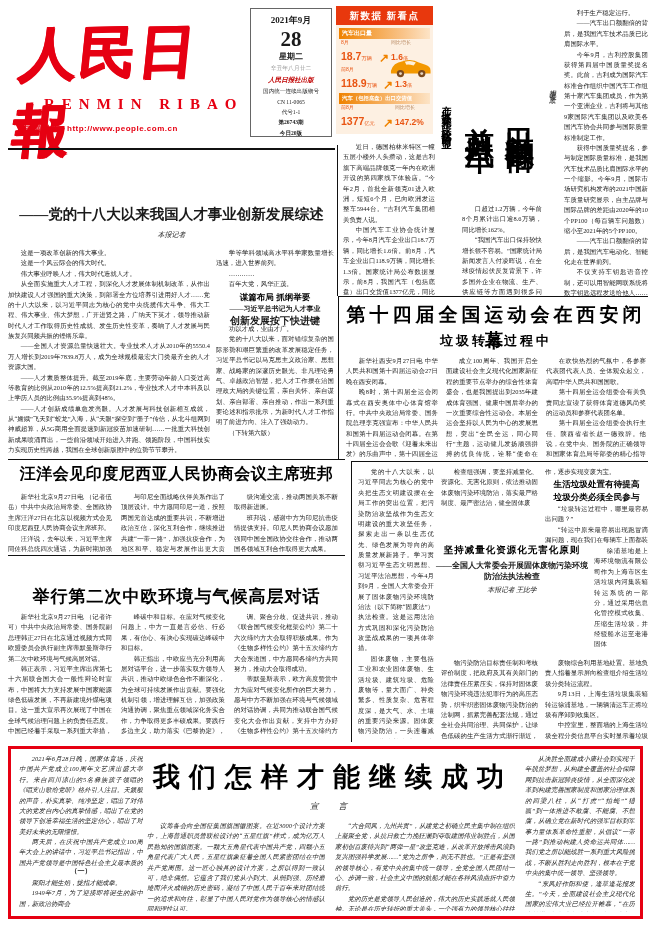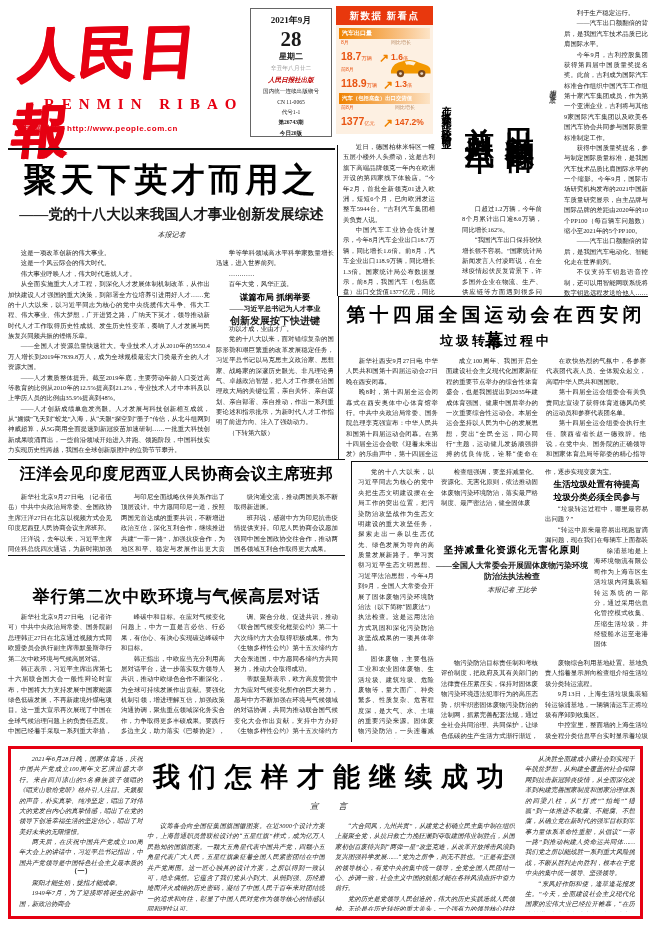--- a/index.html
+++ b/index.html
@@ -150,21 +150,20 @@
 
   <div class="abs rule" style="left:8px;top:148px;width:327px;height:2px;"></div>
   <div class="abs rule" style="left:337px;top:145px;width:1px;height:151px;"></div>
   <div class="abs rule" style="left:338px;top:296px;width:310px;height:1px;"></div>
   <div class="abs rule" style="left:338px;top:296px;width:1px;height:164px;"></div>
   <div class="abs rule" style="left:8px;top:459px;width:337px;height:1px;"></div>
   <div class="abs rule" style="left:351px;top:461px;width:297px;height:1px;"></div>
   <div class="abs rule" style="left:351px;top:461px;width:1px;height:281px;"></div>
   <div class="abs rule" style="left:8px;top:555px;width:337px;height:1px;"></div>
 
-  <div class="abs hl center" style="left:8px;top:158px;width:327px;font-size:33px;letter-spacing:4px;">聚天下英才而用之</div>
   <div class="abs subhead-serif center" style="left:8px;top:205px;width:327px;font-size:14.5px;">——党的十八大以来我国人才事业创新发展综述</div>
   <div class="abs kai center" style="left:8px;top:230px;width:327px;font-size:7px;">本报记者</div>
   <div class="abs body-txt" style="left:8px;top:248px;width:202px;height:208px;">
       <p>这是一项改革创新的伟大事业。</p>
       <p>这是一个风云际会的伟大时代。</p>
       <p>伟大事业呼唤人才，伟大时代造就人才。</p>
       <p>从全面实施重大人才工程，到深化人才发展体制机制改革，从作出加快建设人才强国的重大决策，到部署全方位培养引进用好人才……党的十八大以来，以习近平同志为核心的党中央统揽伟大斗争、伟大工程、伟大事业、伟大梦想，广开进贤之路，广纳天下英才，领导推动新时代人才工作取得历史性成就、发生历史性变革，奏响了人才发展与民族复兴同频共振的铿锵乐章。</p>
       <p>——全国人才资源总量快速壮大。专业技术人才从2010年的5550.4万人增长到2019年7839.8万人，成为全球规模最宏大门类最齐全的人才资源大国。</p>
       <p>——人才素质整体提升。截至2019年底，主要劳动年龄人口受过高等教育的比例从2010年的12.5%提高到21.2%，专业技术人才中本科及以上学历人员的比例由35.9%提高到48%。</p>
       <p>——人才创新成绩单愈发亮眼。人才发展与科技创新相互成就，从“嫦娥”飞天到“蛟龙”入海，从“天眼”探空到“墨子”传信，从北斗组网到神威超算，从5G商用全面提速到新冠疫苗加速研制……一批重大科技创新成果喷涌而出，一些前沿领域开始进入并跑、领跑阶段，中国科技实力实现历史性跨越，我国在全球创新版图中的位势节节攀升。</p>

